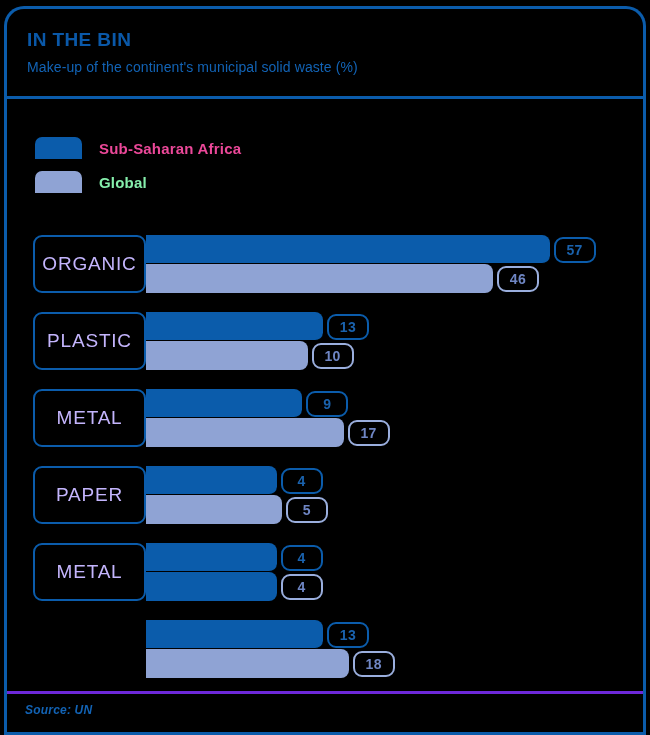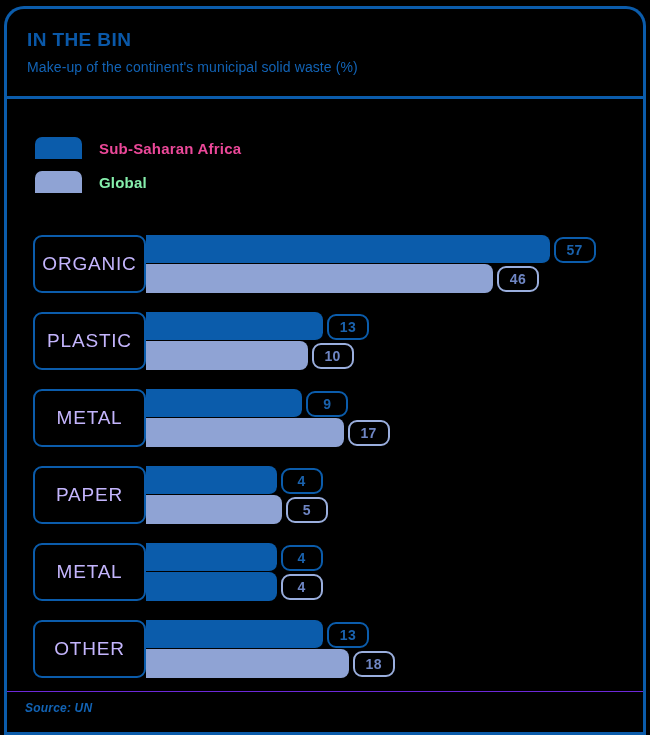--- a/index.html
+++ b/index.html
@@ -172,21 +172,21 @@
     color: #6f86c4;
   }
 
   
   .footer {
     position: absolute;
     left: 0;
     right: 0;
     bottom: 0;
     height: 44px;
-    border-top: 1px solid #6d28d9;
+    border-top: 3px solid #6d28d9;
     box-sizing: border-box;
   }
   .source {
     position: absolute;
     left: 18px;
     top: 9px;
     font-size: 12px;
     font-style: italic;
     font-weight: bold;
     color: #1263b5;
@@ -319,23 +319,20 @@
           <div class="bar-line">
             <div class="bar" style="background: rgb(11, 92, 171); width: 130.6px;" title="Global — METAL: 4%"></div>
             <div class="value-box light">
               <span class="value-text">4</span>
             </div>
           </div>
         </div>
       </div>
 
       <div class="row">
-        <div class="row-label-box">
-          <span class="row-label-text">OTHER</span>
-        </div>
         <div class="bars">
           <div class="bar-line">
             <div class="bar bar-top" style="background: rgb(11, 92, 171); width: 176.95px;" title="Sub-Saharan Africa — OTHER: 13%"></div>
             <div class="value-box">
               <span class="value-text">13</span>
             </div>
           </div>
           <div class="bar-line">
             <div class="bar" style="background: rgb(143, 163, 212); width: 202.7px;" title="Global — OTHER: 18%"></div>
             <div class="value-box light">

